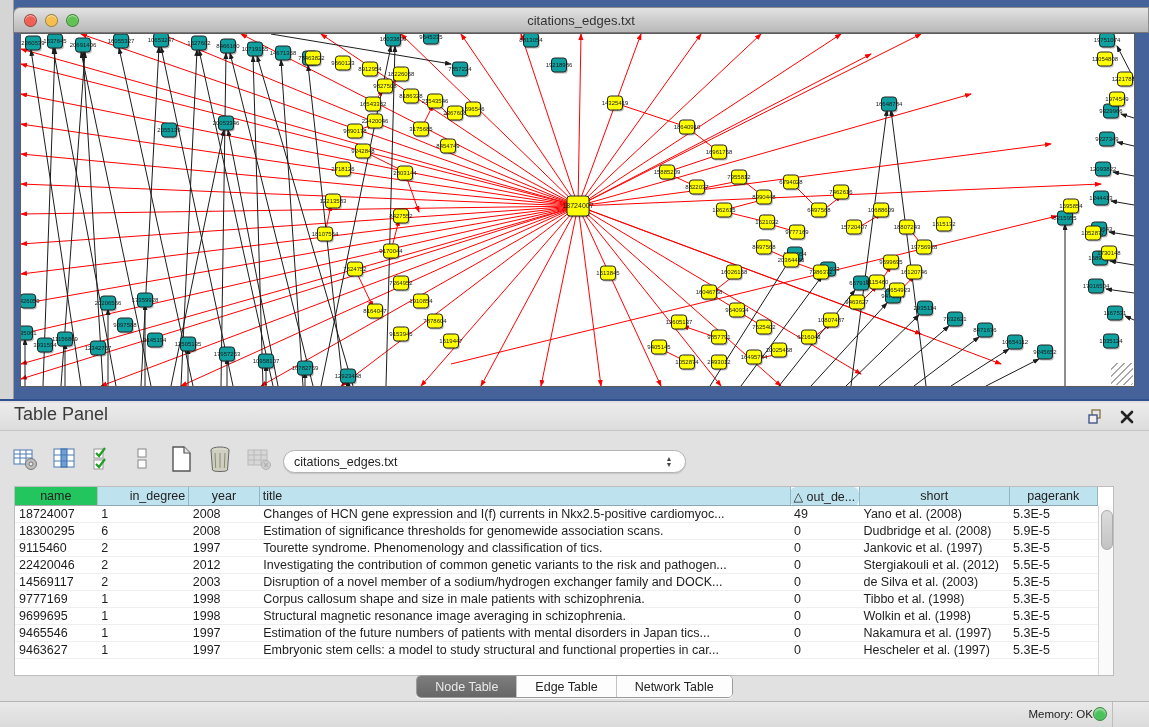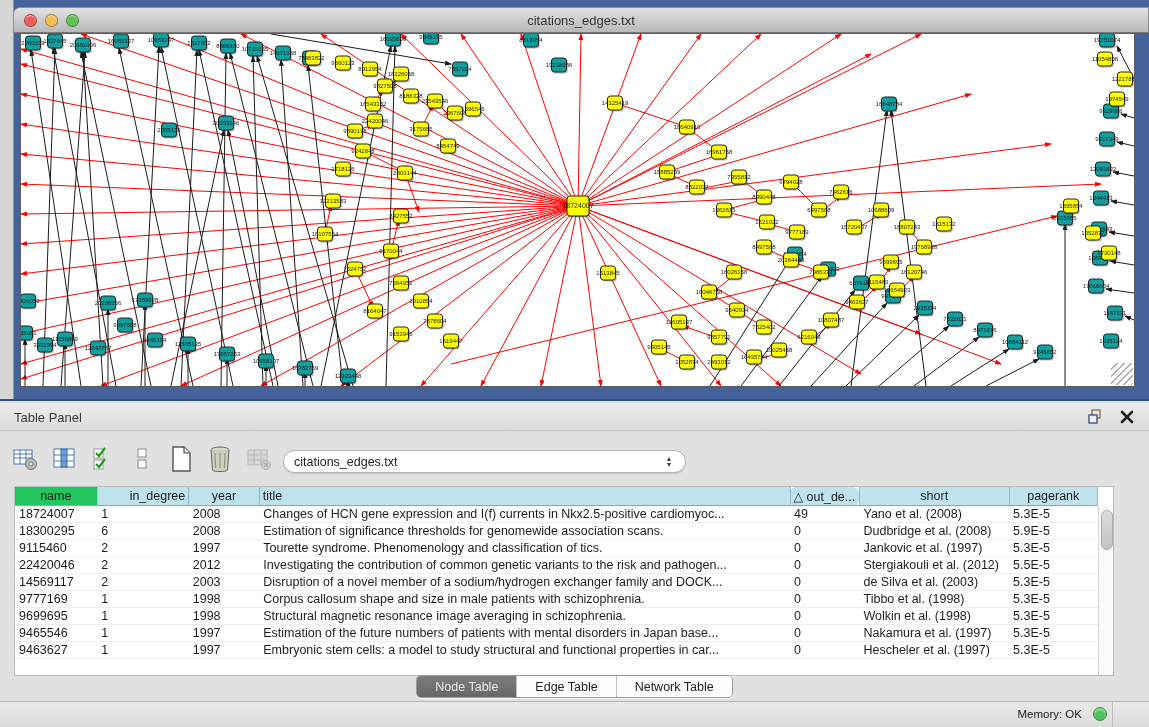--- a/index.html
+++ b/index.html
@@ -15,21 +15,21 @@
   .traffic{position:absolute;top:6px;left:10px;display:flex;gap:8px;}
   .tl{width:13px;height:13px;border-radius:50%;box-sizing:border-box;border:1px solid rgba(0,0,0,.35);
       box-shadow:inset 0 1px 1px rgba(255,255,255,.6);}
   .net-canvas{position:absolute;left:20px;top:33px;width:1113px;height:352px;background:#fff;border:1px solid #5c5c5c;box-sizing:content-box;}
   .grip{position:absolute;right:1px;bottom:1px;width:22px;height:22px;
     background:repeating-linear-gradient(135deg,transparent 0 4px,#a9a9a9 4px 5px);}
   
   .panel{position:absolute;left:0;top:399px;width:1149px;height:328px;background:#e1e1e1;border-top:2px solid #30508e;box-sizing:border-box;}
   .panel-header{position:absolute;left:0;top:2px;width:1149px;height:27px;
     background:linear-gradient(#ececec,#dcdcdc);border-bottom:1px solid #c4c4c4;}
-  .panel-title{position:absolute;left:14px;top:7px;font-size:13px;color:#3a3a3a;text-align:center;}
+  .panel-title{position:absolute;left:14px;top:1px;font-size:18px;color:#3a3a3a;text-align:center;}
   .panel-btns{position:absolute;right:14px;top:5px;display:flex;gap:14px;align-items:center;}
   .pbtn{width:17px;height:17px;display:flex;align-items:center;justify-content:center;cursor:default;}
   .toolbar{position:absolute;left:10px;top:38px;height:40px;display:flex;align-items:center;gap:9px;}
   .tbtn{width:30px;height:32px;display:flex;align-items:center;justify-content:center;border-radius:4px;}
   .combo{position:absolute;left:283px;top:49px;width:403px;height:23px;background:#fff;
     border:1px solid #b3b3b3;border-radius:12px;box-sizing:border-box;display:flex;align-items:center;
     box-shadow:0 1px 1px rgba(0,0,0,.12);}
   .combo-text{flex:1;font-size:12.5px;color:#222;padding-left:10px;white-space:nowrap;overflow:hidden;}
   .combo-steppers{width:24px;display:flex;flex-direction:column;align-items:center;line-height:6px;font-size:7px;color:#444;padding-right:4px;}
   
@@ -43,21 +43,21 @@
   .vthumb{position:absolute;left:2px;top:4px;width:10px;height:38px;background:linear-gradient(#dcdcdc,#c3c3c3);border:1px solid #ababab;border-radius:6px;}
   
   .tabs{position:absolute;left:0;right:0;top:274px;height:22px;display:flex;justify-content:center;}
   .seg{display:flex;height:21px;border:1px solid #9b9b9b;border-radius:5px;overflow:hidden;background:#ffffff;box-shadow:0 1px 0 rgba(255,255,255,.7);}
   .seg button{border:none;background:#fdfdfd;font-family:inherit;font-size:12.5px;color:#222;padding:0 18px;border-right:1px solid #c2c2c2;}
   .seg button:last-child{border-right:none;}
   .seg button.sel{background:linear-gradient(#7d7d7d,#676767);color:#e9e9e9;}
   
   .statusbar{position:absolute;left:0;top:300px;width:1149px;height:26px;
     background:linear-gradient(#e9e9e9,#dadada);border-top:1px solid #b5b5b5;}
-  .mem{position:absolute;right:67px;top:6px;font-size:11.5px;color:#222;}
+  .mem{position:absolute;right:56px;top:6px;font-size:11.5px;color:#222;}
   .memdot{position:absolute;right:42px;top:5px;width:14px;height:14px;border-radius:50%;
     border:1px solid #3e8a46;box-sizing:border-box;box-shadow:inset 0 2px 2px rgba(255,255,255,.5);}
   .sbar-div{position:absolute;right:36px;top:0;width:1px;height:26px;background:#bdbdbd;}
 </style>
 </head>
 <body>
 
 <div id="app">
 
   <div class="desktop">
@@ -765,21 +765,21 @@
               <td>1998</td>
               <td>Structural magnetic resonance image averaging in schizophrenia.</td>
               <td>0</td>
               <td>Wolkin et al. (1998)</td>
               <td>5.3E-5</td>
             </tr>
             <tr>
               <td>9465546</td>
               <td>1</td>
               <td>1997</td>
-              <td>Estimation of the future numbers of patients with mental disorders in Japan base...</td>
+              <td>Estimation of the future numbers of patients with mental disorders in Japan tics...</td>
               <td>0</td>
               <td>Nakamura et al. (1997)</td>
               <td>5.3E-5</td>
             </tr>
             <tr>
               <td>9463627</td>
               <td>1</td>
               <td>1997</td>
               <td>Embryonic stem cells: a model to study structural and functional properties in car...</td>
               <td>0</td>

